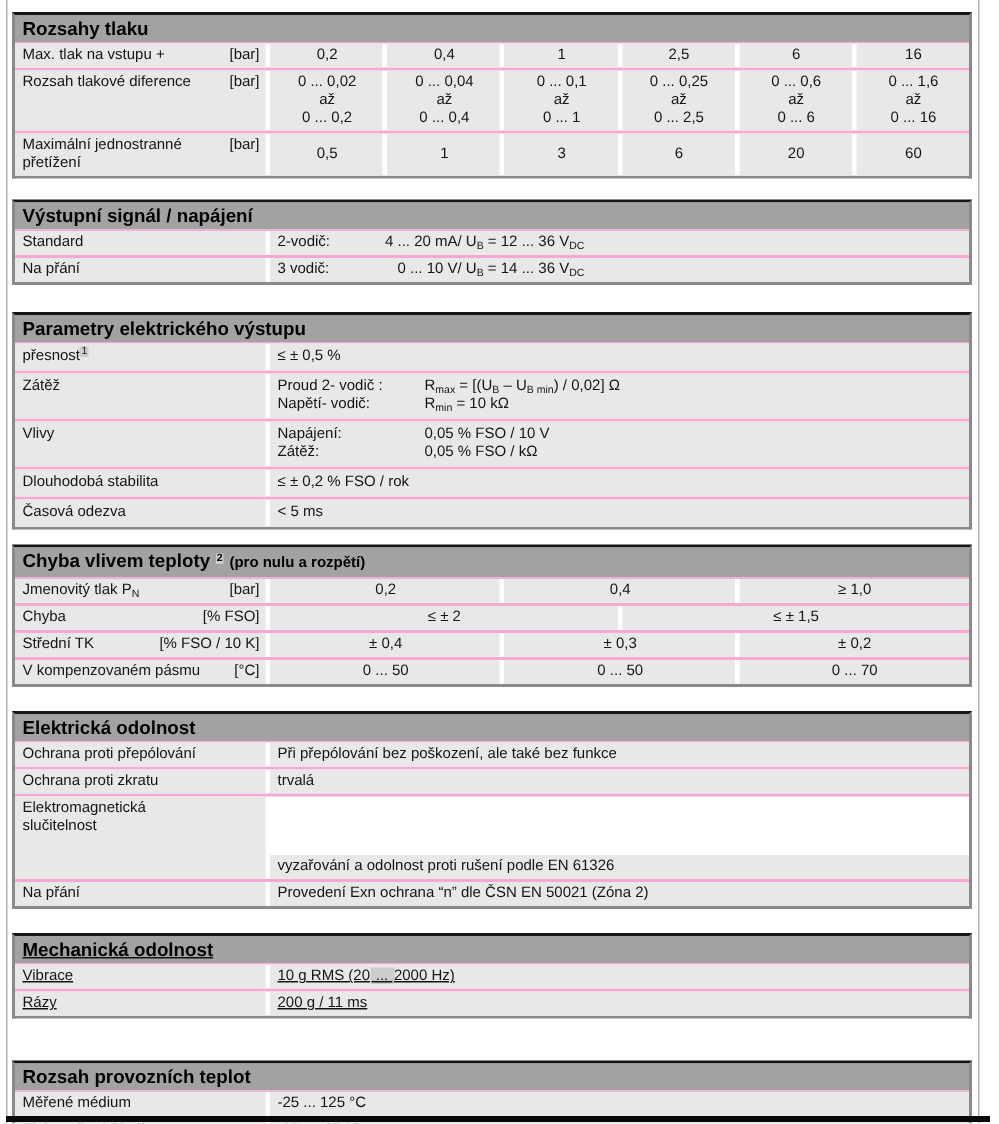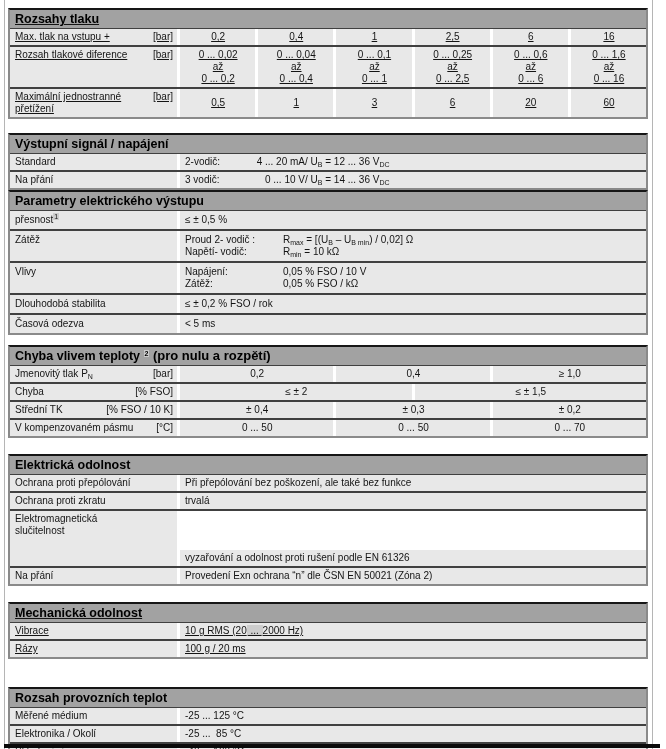--- a/index.html
+++ b/index.html
@@ -16,40 +16,40 @@
     border-top:2px solid var(--border_top,#161616);
     border-left:2px solid var(--border_side,#8a8a8a);
     border-right:2px solid var(--border_side,#8a8a8a);
     border-bottom:2px solid var(--border_side,#8a8a8a);
     background:#fff;
   }
   .tbl-head {
     background:var(--header_bg,#a2a2a2); color:#000;
     font-weight:bold; font-size:12.5px; line-height:14px; padding:2px 5px 2px 5px;
   }
-  .tbl-head .note { font-size:13px; font-weight:bold; }
-  .rows { display:flex; flex-direction:column; gap:2px; padding-top:1px; background:#404040; }
+  .tbl-head .note { font-size:10px; font-weight:bold; }
+  .rows { display:flex; flex-direction:column; gap:2px; padding-top:1px; background:#f9a8d4; }
   .row { display:flex; gap:3px; background:#fff; align-items:stretch; }
   .cell { background:var(--row_bg,#e8e8e8); padding:2px 4px 2px 5px; }
   .lbl { width:158px; flex:none; display:flex; justify-content:space-between; }
   .lbl .t { max-width:126px; }
   .lbl .u { text-align:right; white-space:nowrap; }
   .val { flex:1; }
   .dcol { flex:1; text-align:center; }
   .rc .dcol, .vc { display:flex; align-items:center; justify-content:center; }
   .vc { justify-content:flex-start;margin-top:39px; }
   sub { font-size:7px; vertical-align:-2px; line-height:0; }
   sup { font-size:7px; vertical-align:4px; line-height:0; }
   .hl { background:var(--highlight_box,#cdcdcd); padding:0 1px; }
   .wire { display:inline-block; width:58px; }
   .range { display:inline-block; width:62px;text-align:right; }
   .subname { display:inline-block; width:98px; }
   .p3 .cell { padding-top:3px; padding-bottom:3px; }
   .narrow { display:inline-block; max-width:118px; }
-  .mb1 { margin-bottom:14px;text-decoration:underline; } .mb2 { } .mb3 { margin-bottom:10px; }
+  .mb1 { margin-bottom:14px; } .mb2 { margin-bottom:18px; } .mb3 { margin-bottom:10px; }
   .mb4 { margin-bottom:16px; } .mb5 { margin-bottom:16px; } .mb6 { margin-bottom:28px;text-decoration:underline; }
 </style>
 </head>
 <body>
 
 <div class="page">
   <div class="vline left"></div>
   <div class="vline right"></div>
   <div class="bottom-rule"></div>
 
@@ -274,21 +274,21 @@
         <div class="row">
           <div class="cell lbl">
             <span class="t">Vibrace</span>
           </div>
           <div class="cell val"><span>10 g RMS (20</span><span class="hl">&nbsp;...&nbsp;</span><span>2000 Hz)</span></div>
         </div>
         <div class="row">
           <div class="cell lbl">
             <span class="t">Rázy</span>
           </div>
-          <div class="cell val">100 g / 20 ms</div>
+          <div class="cell val">200 g / 11 ms</div>
         </div>
       </div>
     </div>
 
     <div class="tbl">
       <div class="tbl-head">Rozsah provozních teplot</div>
       <div class="rows">
         <div class="row">
           <div class="cell lbl">
             <span class="t">Měřené médium</span>

